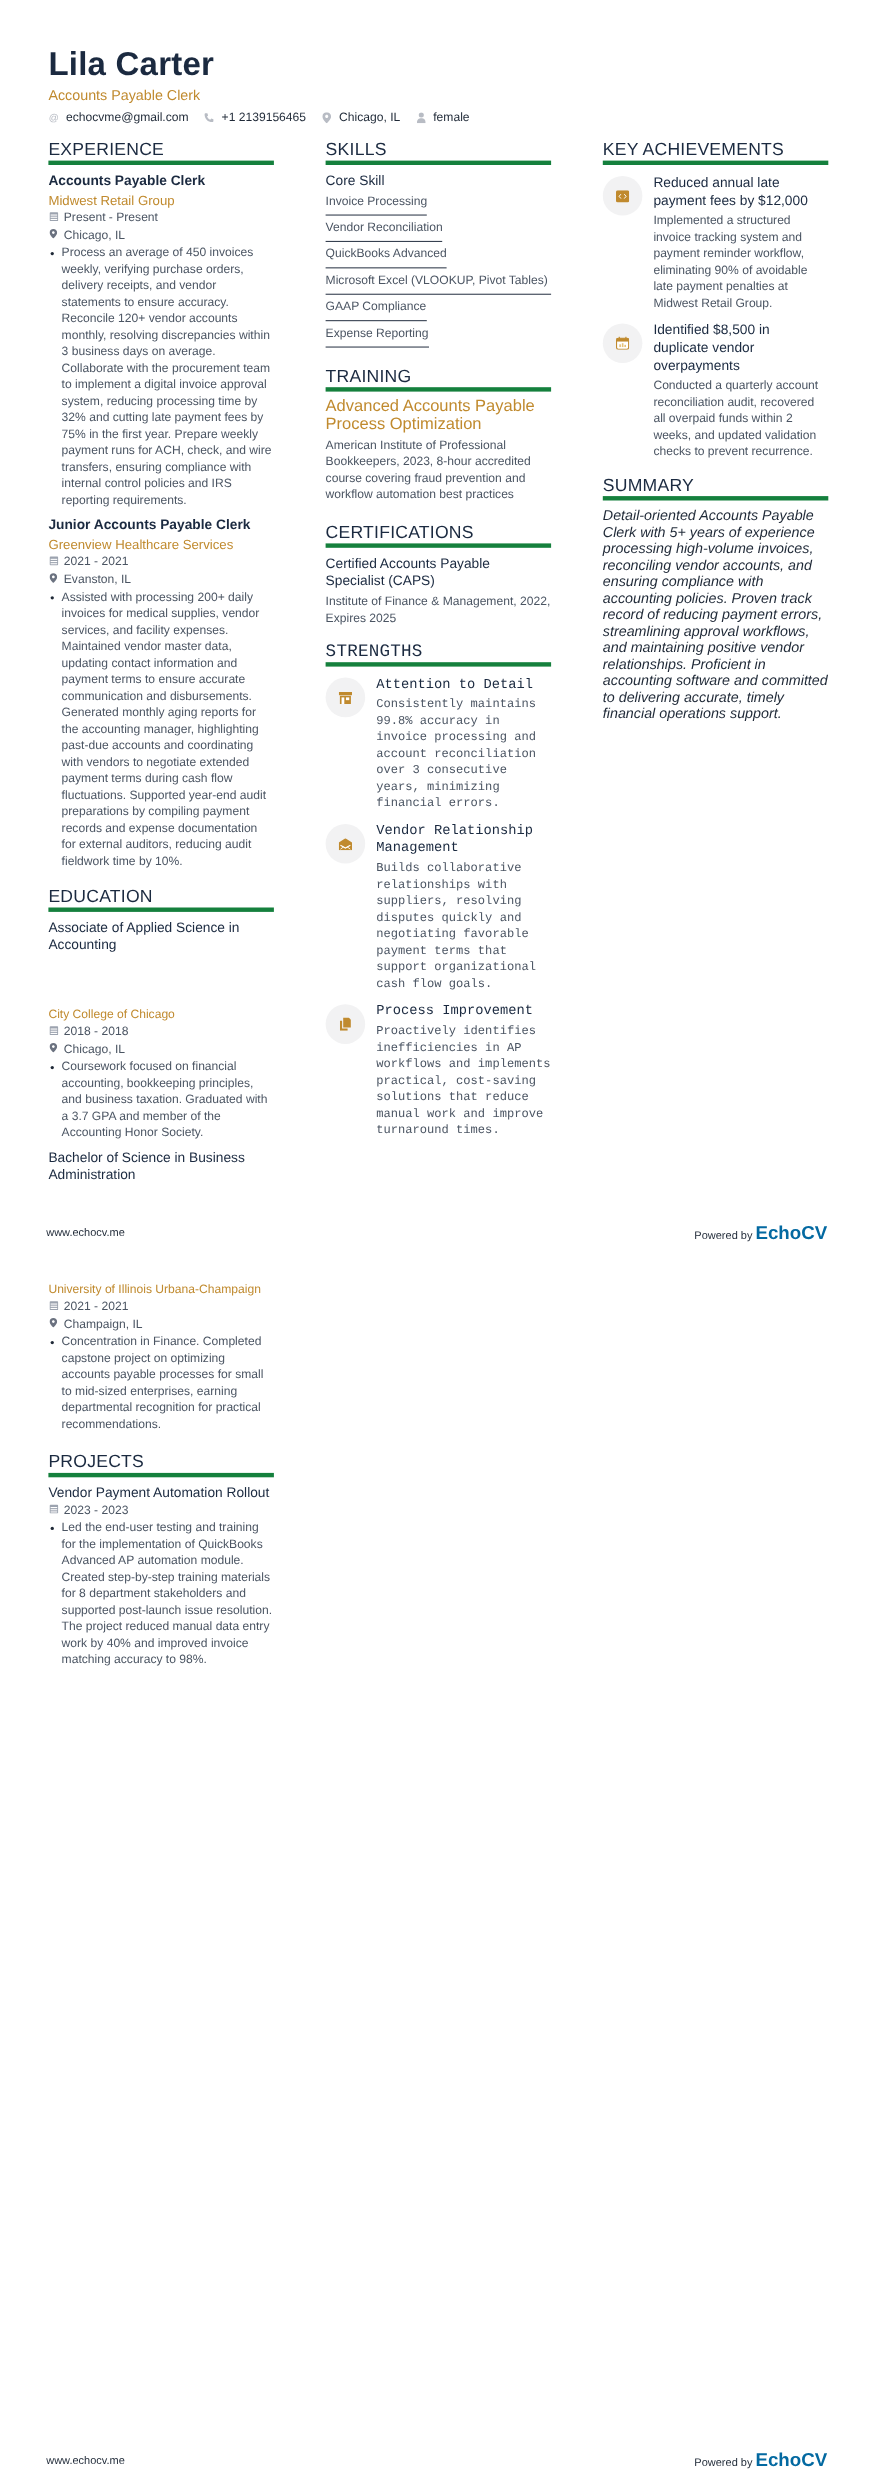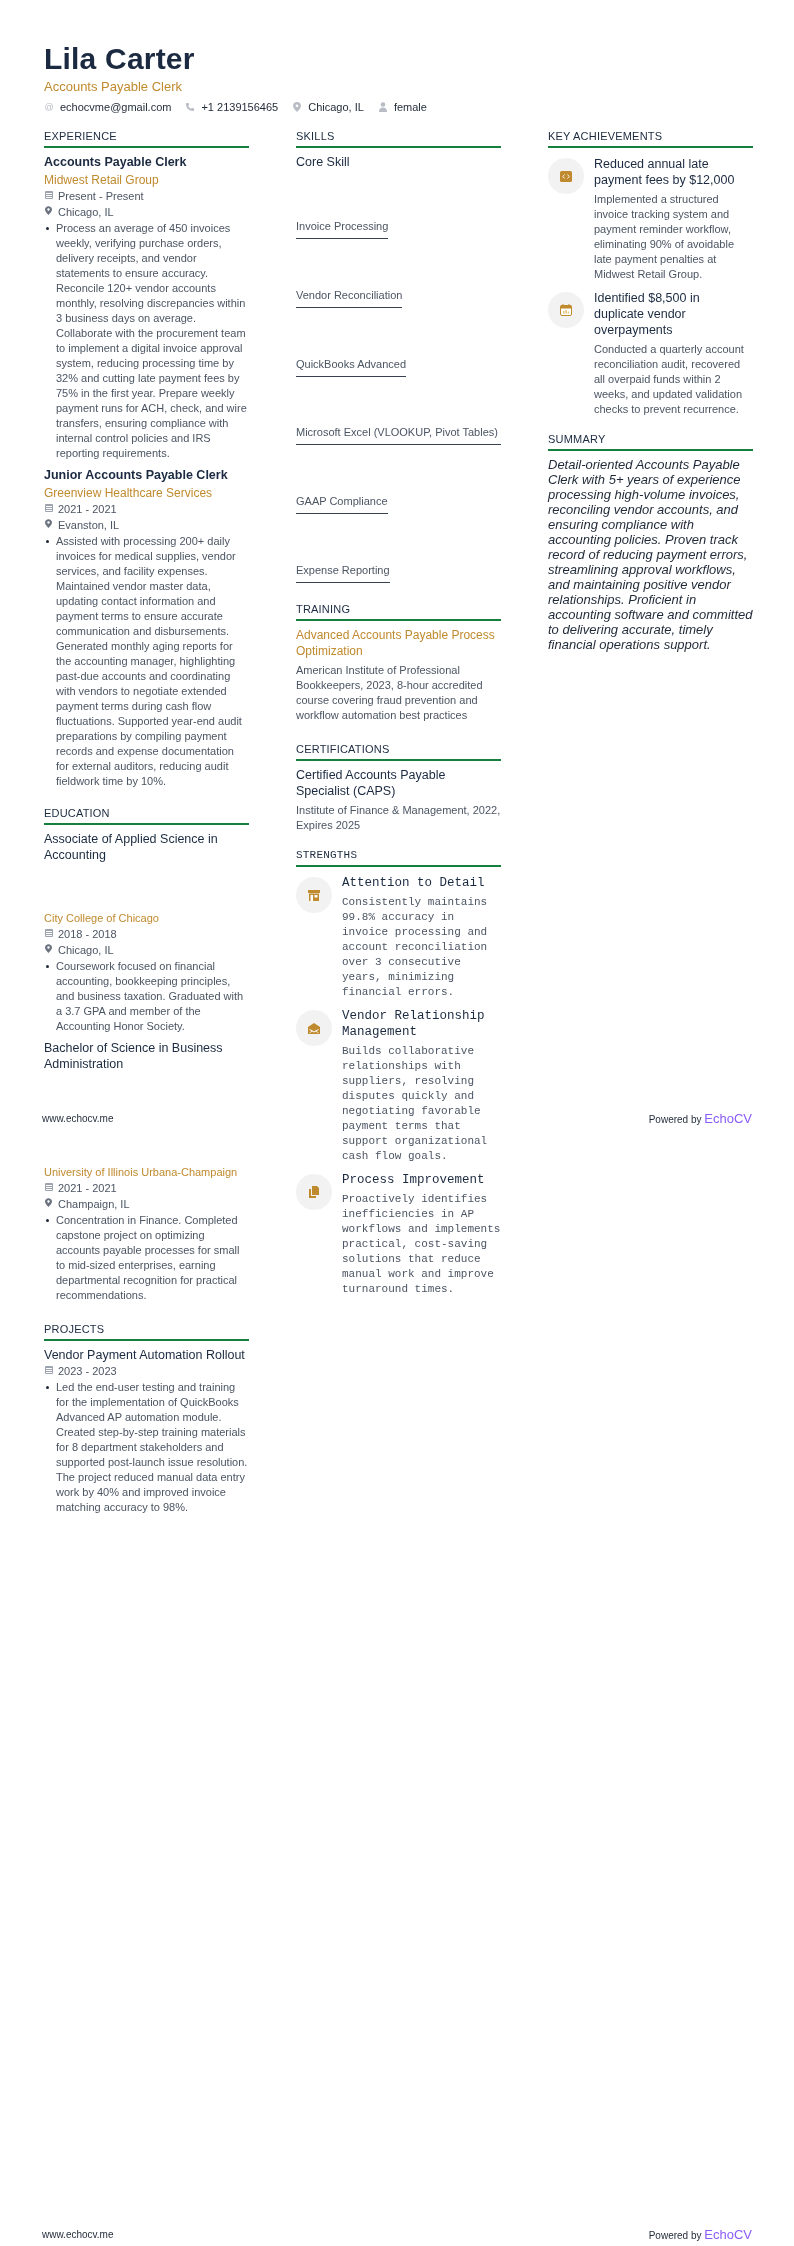--- a/index.html
+++ b/index.html
@@ -32,23 +32,23 @@
     .contact { display: flex; align-items: center; gap: 6px; }
     .cicon { width: 10px; height: 10px; display: inline-block; color: #b8bcc4; font-size: 9px; line-height: 10px; text-align: center; }
 
     
     .col { position: absolute; }
     .col1 { left: 44px; width: 205px; }
     .col2 { left: 296px; width: 205px; }
     .col3 { left: 548px; width: 205px; }
 
     .section-title {
-      font-size: 11px; color: #1b2a40; text-transform: uppercase;
+      font-size: 16px; color: #1b2a40; text-transform: uppercase;
       letter-spacing: 0.2px; padding-bottom: 3px;
-      border-bottom: 2px solid #15803d; line-height: 13px;
+      border-bottom: 4px solid #15803d; line-height: 13px;
     }
     .section { margin-bottom: 14px; }
 
     .item-title { font-size: 12.5px; color: #1b2a40; line-height: 16px; margin-top: 6px; }
     .item-title.bold { font-weight: bold; }
     .item-sub { font-size: 12px; color: #c08a2e; line-height: 16px; margin-top: 2px; }
     .meta { font-size: 11px; color: #4b5563; line-height: 15px; display: flex; align-items: center; gap: 5px; margin-top: 1px; }
     .micon { width: 9px; color: #9ca3af; font-size: 9px; text-align: center; display: inline-block; }
     .bullets { list-style: none; margin-top: 1px; }
     .bullets li {
@@ -59,24 +59,24 @@
       content: ""; position: absolute; left: 2px; top: 6px;
       width: 3px; height: 3px; border-radius: 50%; background: #1f2937;
     }
 
     .core-skill { font-size: 12.5px; color: #1b2a40; margin-top: 6px; line-height: 16px; }
     .skill {
       font-size: 11px; color: #4b5563; line-height: 15px;
       padding: 3px 0 4px 0; border-bottom: 1px solid #374151;
       display: inline-block; margin-top: 1px;
     }
-    .skill-wrap { display: block; margin-top: 45px; }
+    .skill-wrap { display: block; }
     .skill.full { display: block; }
 
-    .training-title { font-size: 12px; color: #c08a2e; line-height: 16px; margin-top: 6px; }
+    .training-title { font-size: 15px; color: #c08a2e; line-height: 16px; margin-top: 6px; }
     .desc { font-size: 11px; color: #4b5563; line-height: 15px; margin-top: 4px; }
 
     .cert-title { font-size: 12.5px; color: #1b2a40; line-height: 16px; margin-top: 6px; }
 
     .feat { display: flex; gap: 10px; margin-top: 8px; }
     .feat-icon {
       flex: 0 0 36px; width: 36px; height: 36px; border-radius: 50%;
       background: #f2f2f3; display: flex; align-items: center; justify-content: center;
       margin-top: 2px;
     }
@@ -85,21 +85,21 @@
     .feat-desc { font-size: 11px; color: #4b5563; line-height: 15px; margin-top: 4px; }
 
     .summary-text { font-size: 13px; color: #1f2937; line-height: 15px; margin-top: 6px; font-style: italic; }
 
     .footer {
       position: absolute; left: 42px; right: 42px;
       display: flex; justify-content: space-between; align-items: center;
       font-size: 10px; color: #1f2937;
     }
     .powered { font-size: 10px; }
-    .brand { font-size: 13px; color: #8b5cf6; }
+    .brand { font-size: 17px; color: #0369a1; font-weight: bold; }
   </style>
 </head>
 <body>
 
 <div class="page page1">
 
   <div class="header">
     <div class="name">Lila Carter</div>
     <div class="job-title">Accounts Payable Clerk</div>
     <div class="contacts">

